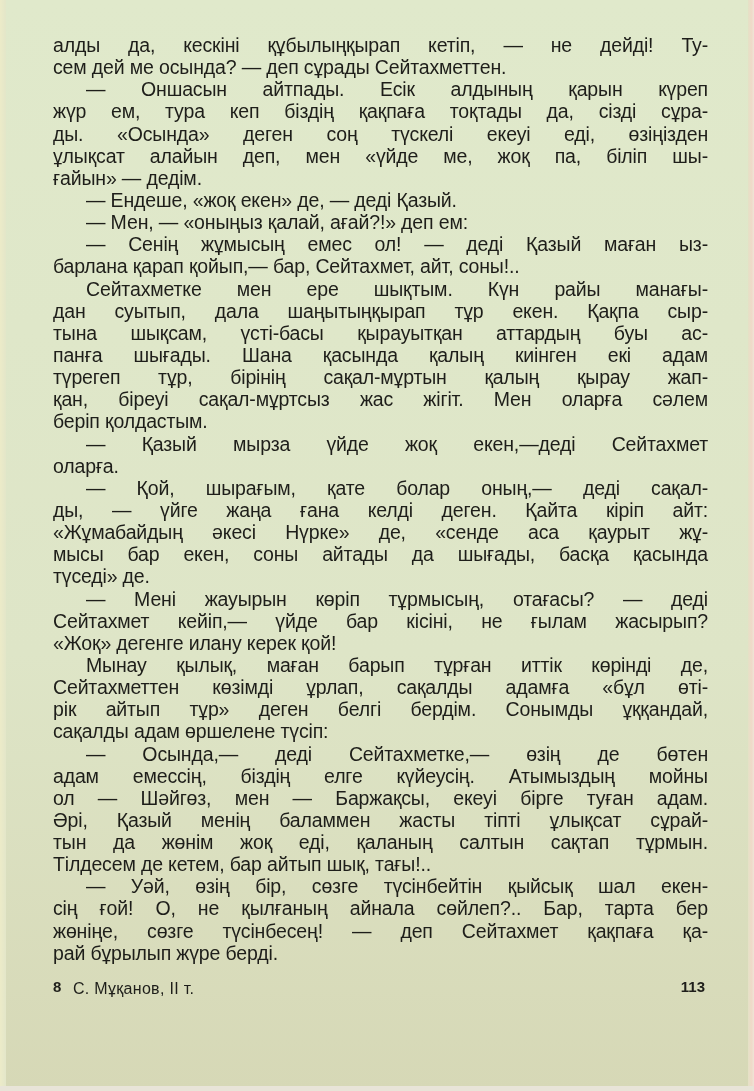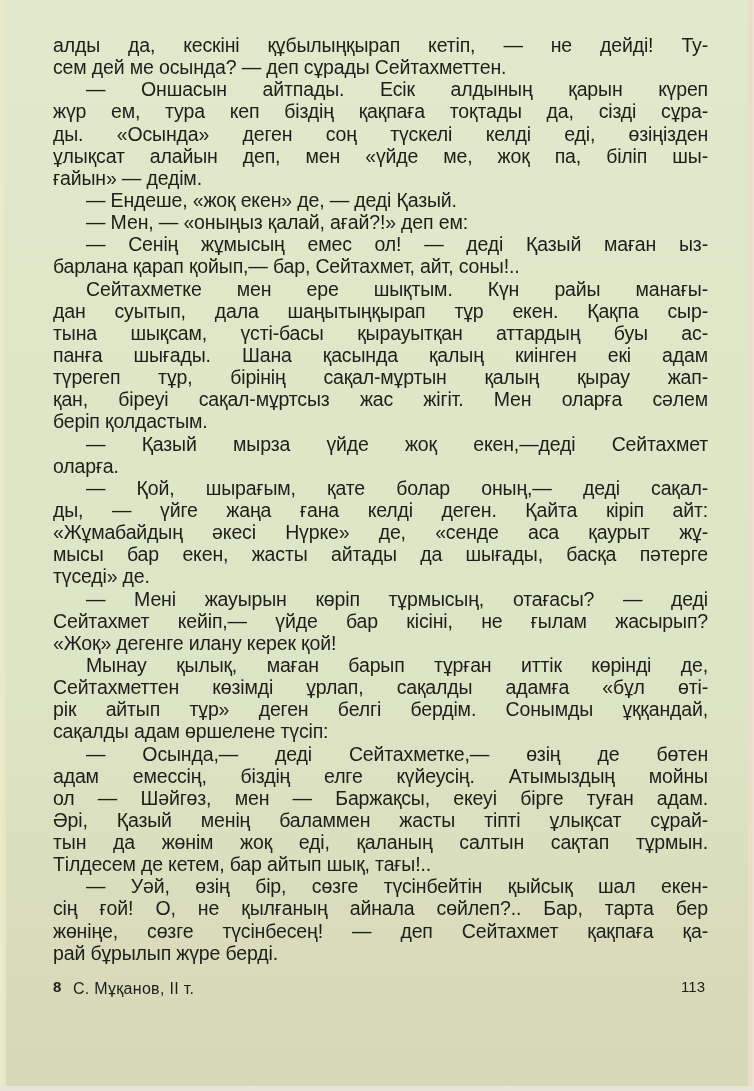--- a/index.html
+++ b/index.html
@@ -87,56 +87,56 @@
       left: 20px;
       top: 2px;
       font-size: 16px;
       letter-spacing: 0.3px;
     }
     .footer-page {
       position: absolute;
       right: 3px;
       top: 0;
       font-size: 15px;
-      font-weight: normal;
+      font-weight: bold;
     }
   </style>
 </head>
 <body>
 
 <div class="page">
   <div class="page-edge-left"></div>
   <div class="page-edge-right"></div>
   <div class="page-edge-bottom"></div>
 
   <div class="text-block" id="text-block">
       <span class="line">алды да, кескіні құбылыңқырап кетіп, — не  дейді! Ту-</span>
       <span class="line last">сем дей ме осында? — деп сұрады Сейтахметтен.</span>
       <span class="line indent">— Оншасын айтпады. Есік алдының  қарын күреп</span>
       <span class="line">жүр ем, тура кеп біздің қақпаға тоқтады да, сізді сұра-</span>
-      <span class="line">ды. «Осында» деген соң түскелі  келді  еді, өзіңізден</span>
+      <span class="line">ды. «Осында» деген соң түскелі  екеуі  еді, өзіңізден</span>
       <span class="line">ұлықсат алайын деп, мен «үйде ме, жоқ па,  біліп шы-</span>
       <span class="line last">ғайын» — дедім.</span>
       <span class="line indent last">— Ендеше, «жоқ екен» де, — деді Қазый.</span>
       <span class="line indent last">— Мен, — «оныңыз қалай, ағай?!»  деп ем:</span>
       <span class="line indent">— Сенің жұмысың емес ол! — деді Қазый маған ыз-</span>
       <span class="line last">барлана қарап қойып,— бар, Сейтахмет, айт, соны!..</span>
       <span class="line indent">Сейтахметке мен ере  шықтым.  Күн райы манағы-</span>
       <span class="line">дан суытып, дала шаңытыңқырап тұр екен. Қақпа сыр-</span>
       <span class="line">тына шықсам, үсті-басы қырауытқан аттардың буы ас-</span>
       <span class="line">панға шығады. Шана қасында қалың киінген екі  адам</span>
       <span class="line">түрегеп тұр, бірінің сақал-мұртын қалың  қырау  жап-</span>
       <span class="line">қан, біреуі сақал-мұртсыз жас жігіт. Мен оларға сәлем</span>
       <span class="line last">беріп қолдастым.</span>
       <span class="line indent">— Қазый мырза  үйде жоқ  екен,—деді  Сейтахмет</span>
       <span class="line last">оларға.</span>
       <span class="line indent">— Қой, шырағым,  қате болар  оның,— деді  сақал-</span>
       <span class="line">ды, — үйге жаңа ғана келді  деген.  Қайта  кіріп  айт:</span>
       <span class="line">«Жұмабайдың әкесі Нүрке» де, «сенде аса қаурыт жұ-</span>
-      <span class="line">мысы бар екен, жасты айтады да шығады, басқа пәтерге</span>
+      <span class="line">мысы бар екен, соны айтады да шығады, басқа қасында</span>
       <span class="line last">түседі» де.</span>
       <span class="line indent">— Мені жауырын көріп тұрмысың, отағасы? — деді</span>
       <span class="line">Сейтахмет кейіп,— үйде бар кісіні, не ғылам жасырып?</span>
       <span class="line last">«Жоқ» дегенге илану керек қой!</span>
       <span class="line indent">Мынау қылық, маған барып тұрған иттік көрінді де,</span>
       <span class="line">Сейтахметтен көзімді ұрлап, сақалды адамға  «бұл өті-</span>
       <span class="line">рік айтып тұр» деген белгі бердім. Сонымды  ұққандай,</span>
       <span class="line last">сақалды адам өршелене түсіп:</span>
       <span class="line indent">— Осында,— деді   Сейтахметке,— өзің   де   бөтен</span>
       <span class="line">адам емессің, біздің елге күйеусің. Атымыздың мойны</span>

